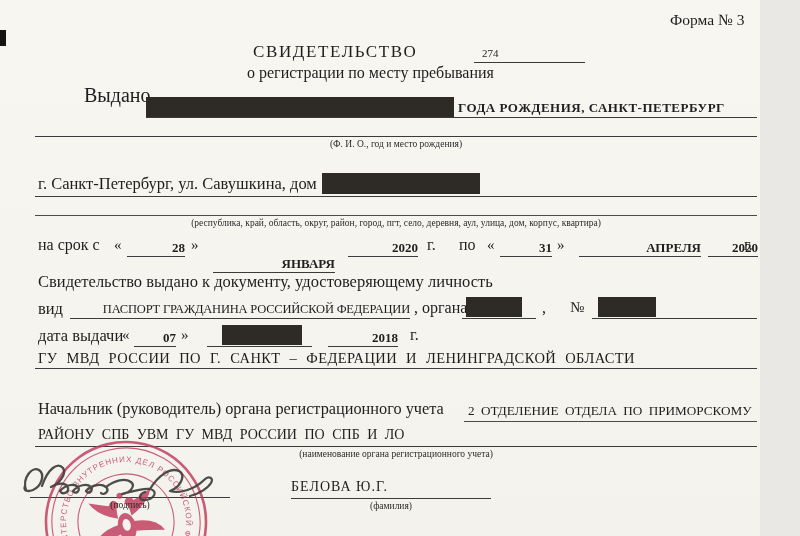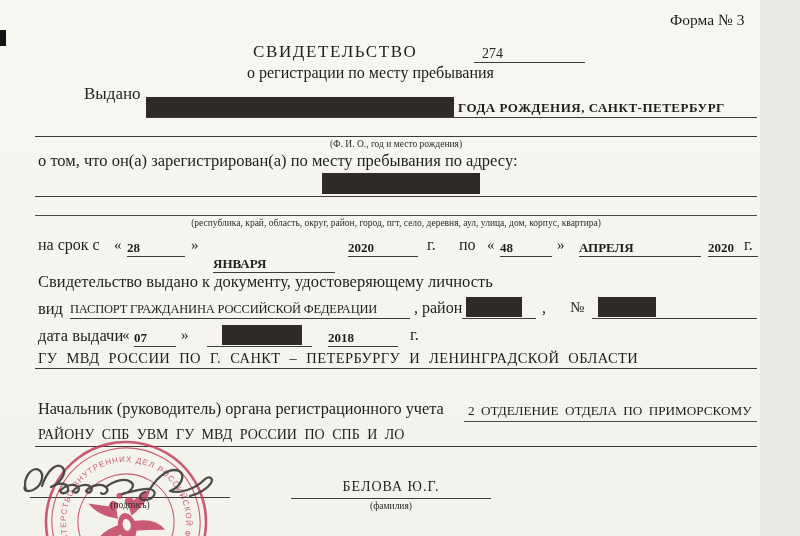--- a/index.html
+++ b/index.html
@@ -5,101 +5,102 @@
   html,body{margin:0;padding:0;background:#e9e8e4;}
   .page{
     position:relative;width:760px;height:536px;overflow:hidden;
     background:linear-gradient(180deg,#f7f6f1 0%,#f5f4ef 55%,#f3f2ec 100%);
     font-family:"Liberation Serif","DejaVu Serif",serif;color:#1f1f1f;
   }
   .t{position:absolute;white-space:nowrap;font-size:16.5px;color:#1e1e1e;}
   .cap{position:absolute;text-align:center;font-size:9.5px;color:#2b2b2b;white-space:nowrap;}
   .rule{position:absolute;height:0;border-top:1.6px solid #3b3b3b;}
   .rule.thin{border-top-width:1.1px;border-top-color:#4a4a4a;}
-  .field{position:absolute;border-bottom:1.4px solid #3b3b3b;text-align:left;
+  .field{position:absolute;border-bottom:1.4px solid #3b3b3b;text-align:right;
          height:18px;line-height:19px;font-weight:bold;font-size:13px;white-space:nowrap;}
   .field.reg{font-weight:normal;}
   .bar{position:absolute;background:#2e2b27;}
   .q{position:absolute;font-size:15px;}
   .bold-sm{position:absolute;font-weight:bold;font-size:13px;letter-spacing:.5px;white-space:nowrap;}
   .mono-cond{letter-spacing:-0.2px;}
   .artifact{position:absolute;background:#141414;}
   svg{display:block;}
 </style>
 </head>
 <body>
 
 <div class="page">
 
   <div class="artifact" style="left:0;top:30px;width:6px;height:16px;"></div>
 
   <div class="t" style="left:670px;top:11px;font-size:15.5px;">Форма № 3</div>
 
   <div class="t" style="left:253px;top:42px;font-size:17px;letter-spacing:1.6px;">СВИДЕТЕЛЬСТВО</div>
-  <div class="field reg" style="left:474px;top:44px;width:103px;font-size:14px;text-align:left;padding-left:8px;">274</div>
+  <div class="field reg" style="left:474px;top:44px;width:103px;font-size:11px;text-align:left;padding-left:8px;">274</div>
   <div class="t" style="left:247px;top:64px;font-size:16px;">о регистрации по месту пребывания</div>
 
-  <div class="t" style="left:84px;top:84px;font-size:17px;">Выдано</div>
+  <div class="t" style="left:84px;top:84px;font-size:20px;">Выдано</div>
   <div class="bar" style="left:146px;top:97px;width:308px;height:20px;"></div>
   <div class="bold-sm" style="left:458px;top:100px;">ГОДА РОЖДЕНИЯ, САНКТ-ПЕТЕРБУРГ</div>
   <div class="rule" style="left:146px;top:117px;width:611px;"></div>
 
   <div class="rule" style="left:35px;top:136px;width:722px;"></div>
   <div class="cap" style="left:35px;top:139px;width:722px;">(Ф. И. О., год и место рождения)</div>
 
-  <div class="t" style="left:38px;top:151px;">о том, что он(а) зарегистрирован(а) по месту пребывания по адресу:</div>
+  <div class="t" style="left:38px;top:174px;">г. Санкт-Петербург, ул. Савушкина, дом</div>
   <div class="bar" style="left:322px;top:173px;width:158px;height:21px;"></div>
   <div class="rule" style="left:35px;top:196px;width:722px;"></div>
   <div class="rule thin" style="left:35px;top:215px;width:722px;"></div>
   <div class="cap" style="left:35px;top:218px;width:722px;">(республика, край, область, округ, район, город, пгт, село, деревня, аул, улица, дом, корпус, квартира)</div>
 
   <div class="t" style="left:38px;top:236px;font-size:16px;">на срок с</div>
   <div class="q" style="left:114px;top:237px;">«</div>
   <div class="field" style="left:127px;top:238px;width:58px;">28</div>
   <div class="q" style="left:191px;top:237px;">»</div>
   <div class="field" style="left:213px;top:238px;width:122px;margin-top:16px;">ЯНВАРЯ</div>
   <div class="field" style="left:348px;top:238px;width:70px;">2020</div>
   <div class="t" style="left:427px;top:236px;font-size:16px;">г.</div>
   <div class="t" style="left:459px;top:236px;font-size:16px;">по</div>
   <div class="q" style="left:487px;top:237px;">«</div>
-  <div class="field" style="left:500px;top:238px;width:52px;">48</div>
+  <div class="field" style="left:500px;top:238px;width:52px;">31</div>
   <div class="q" style="left:557px;top:237px;">»</div>
   <div class="field" style="left:579px;top:238px;width:122px;">АПРЕЛЯ</div>
   <div class="field" style="left:708px;top:238px;width:50px;">2020</div>
   <div class="t" style="left:744px;top:236px;font-size:16px;">г.</div>
 
   <div class="t" style="left:38px;top:272px;">Свидетельство выдано к документу, удостоверяющему личность</div>
 
   <div class="t" style="left:38px;top:299px;">вид</div>
   <div class="field reg mono-cond" style="left:70px;top:300px;width:340px;font-size:12.5px;">ПАСПОРТ ГРАЖДАНИНА РОССИЙСКОЙ ФЕДЕРАЦИИ</div>
-  <div class="t" style="left:414px;top:299px;font-size:16px;">, район</div>
+  <div class="t" style="left:414px;top:299px;font-size:16px;">, органа</div>
   <div class="field" style="left:462px;top:300px;width:74px;"></div>
   <div class="bar" style="left:466px;top:297px;width:56px;height:20px;"></div>
   <div class="t" style="left:542px;top:299px;font-size:16px;">,</div>
   <div class="t" style="left:570px;top:299px;font-size:15px;">№</div>
   <div class="field" style="left:592px;top:300px;width:165px;"></div>
   <div class="bar" style="left:598px;top:297px;width:58px;height:20px;"></div>
 
   <div class="t" style="left:38px;top:326px;">дата выдачи</div>
   <div class="q" style="left:122px;top:327px;">«</div>
   <div class="field" style="left:134px;top:328px;width:42px;">07</div>
   <div class="q" style="left:181px;top:327px;">»</div>
   <div class="field" style="left:207px;top:328px;width:105px;"></div>
   <div class="bar" style="left:222px;top:325px;width:80px;height:20px;"></div>
   <div class="field" style="left:328px;top:328px;width:70px;">2018</div>
   <div class="t" style="left:410px;top:326px;font-size:16px;">г.</div>
 
-  <div class="t" style="left:38px;top:350px;font-size:14.5px;word-spacing:5px;letter-spacing:.4px;">ГУ МВД РОССИИ ПО Г. САНКТ – ПЕТЕРБУРГУ И ЛЕНИНГРАДСКОЙ ОБЛАСТИ</div>
+  <div class="t" style="left:38px;top:350px;font-size:14.5px;word-spacing:5px;letter-spacing:.4px;">ГУ МВД РОССИИ ПО Г. САНКТ – ФЕДЕРАЦИИ И ЛЕНИНГРАДСКОЙ ОБЛАСТИ</div>
   <div class="rule" style="left:35px;top:368px;width:722px;"></div>
 
   <div class="t" style="left:38px;top:399px;font-size:16.3px;">Начальник (руководитель) органа регистрационного учета</div>
   <div class="t" style="left:468px;top:403px;font-size:13.2px;word-spacing:3px;">2 ОТДЕЛЕНИЕ ОТДЕЛА ПО ПРИМОРСКОМУ</div>
   <div class="rule thin" style="left:464px;top:421px;width:293px;"></div>
   <div class="t" style="left:38px;top:427px;font-size:14px;word-spacing:4px;">РАЙОНУ СПБ УВМ ГУ МВД РОССИИ ПО СПБ И ЛО</div>
   <div class="rule" style="left:35px;top:446px;width:722px;"></div>
+  <div class="cap" style="left:35px;top:449px;width:722px;">(наименование органа регистрационного учета)</div>
 
   <svg style="position:absolute;left:40px;top:436px;z-index:2;opacity:.82;" width="172" height="172" viewBox="0 0 172 172">
     <g transform="rotate(-14 86 86)" stroke="#c23a5c" fill="none">
       <circle cx="86" cy="86" r="80" stroke-width="2.6"></circle>
       <circle cx="86" cy="86" r="74" stroke-width="1.1"></circle>
       <circle cx="86" cy="86" r="48" stroke-width="1.1"></circle>
       <defs>
         <path id="arcTop" d="M34,116 A60,60 0 1 1 138,116"></path>
         <path id="arcBottom" d="M20,86 A66,66 0 0 0 152,86"></path>
       </defs>
@@ -131,17 +132,17 @@
              M24,30 C30,12 40,6 45,12 C49,18 41,28 33,31
              C41,26 49,27 50,32 C51,37 44,39 42,35 C47,29 56,27 60,31 C63,35 57,39 55,35
              C60,29 69,27 73,31 C76,35 70,39 68,35 C73,29 83,27 88,31 C92,35 86,40 83,37
              M88,31 C97,24 107,22 113,26 C118,30 112,37 104,38 C112,36 124,32 132,33 C141,35 136,44 126,44 C120,44 121,38 127,36
              M132,33 C140,20 152,11 161,15 C168,19 163,31 152,35 C162,38 177,33 186,24 C191,19 196,22 193,27 C190,32 181,38 172,40" fill="none" stroke="#3f3e3c" stroke-width="2.3" stroke-linecap="round" stroke-linejoin="round" opacity=".92"></path>
   </svg>
 
   <div class="rule" style="left:30px;top:497px;width:200px;z-index:1;"></div>
   <div class="cap" style="left:30px;top:500px;width:200px;z-index:4;">(подпись)</div>
 
-  <div class="t" style="left:291px;top:479px;width:200px;text-align:center;font-size:14px;letter-spacing:1px;">БЕЛОВА Ю.Г.</div>
+  <div class="t" style="left:291px;top:479px;width:200px;text-align:left;font-size:14px;letter-spacing:1px;">БЕЛОВА Ю.Г.</div>
   <div class="rule" style="left:291px;top:498px;width:200px;"></div>
   <div class="cap" style="left:291px;top:501px;width:200px;">(фамилия)</div>
 
 </div>
 
 </body></html>

